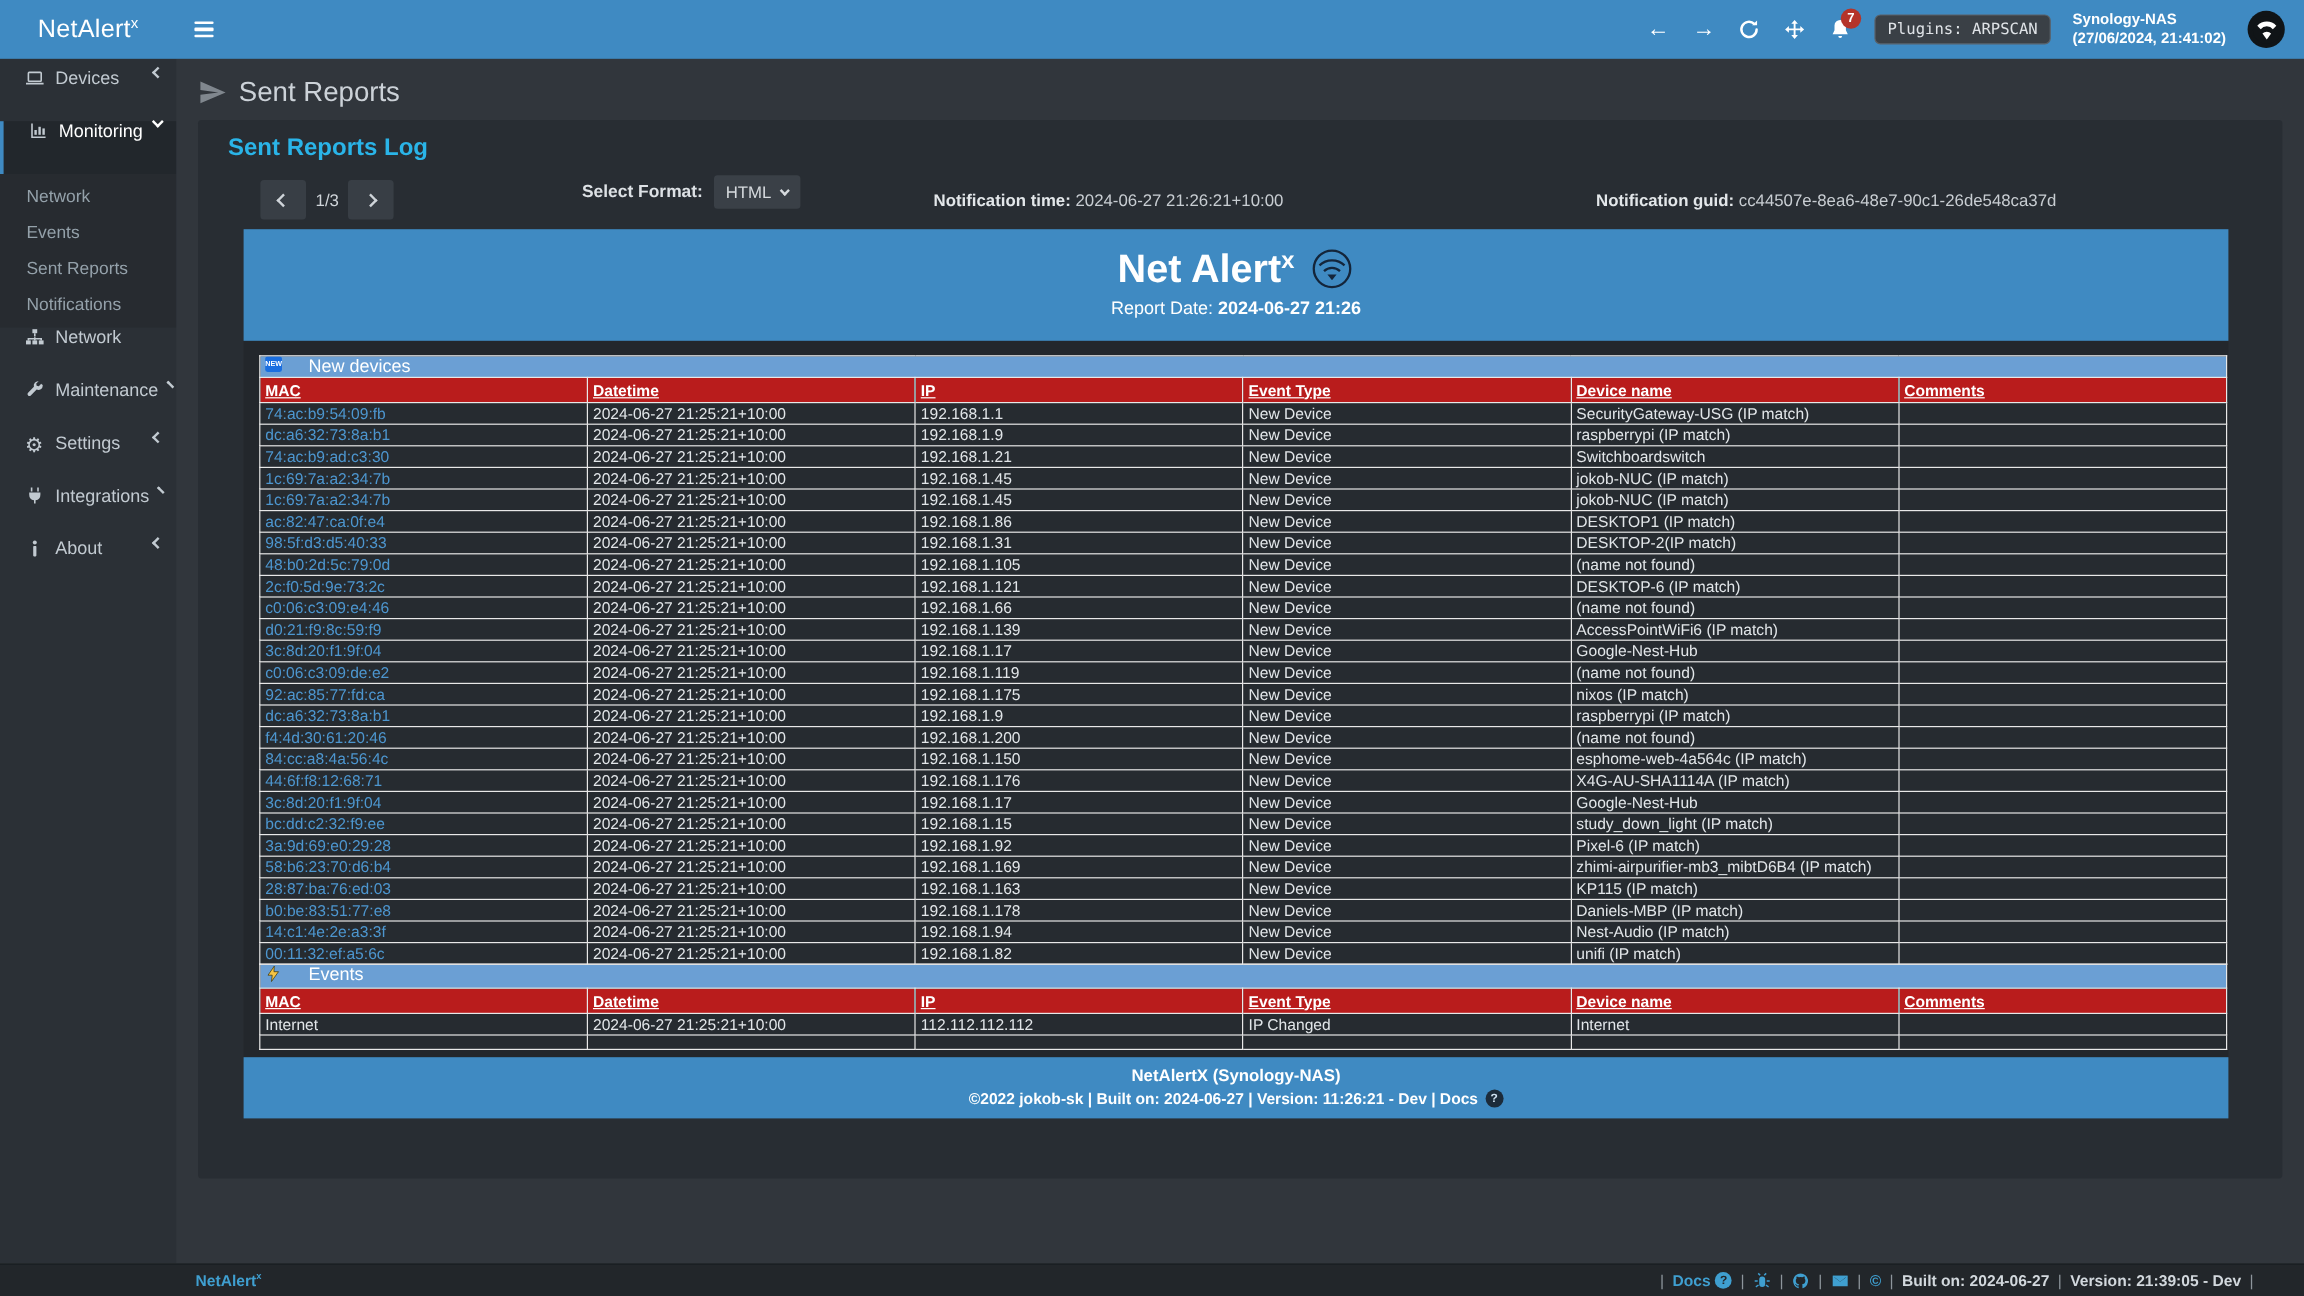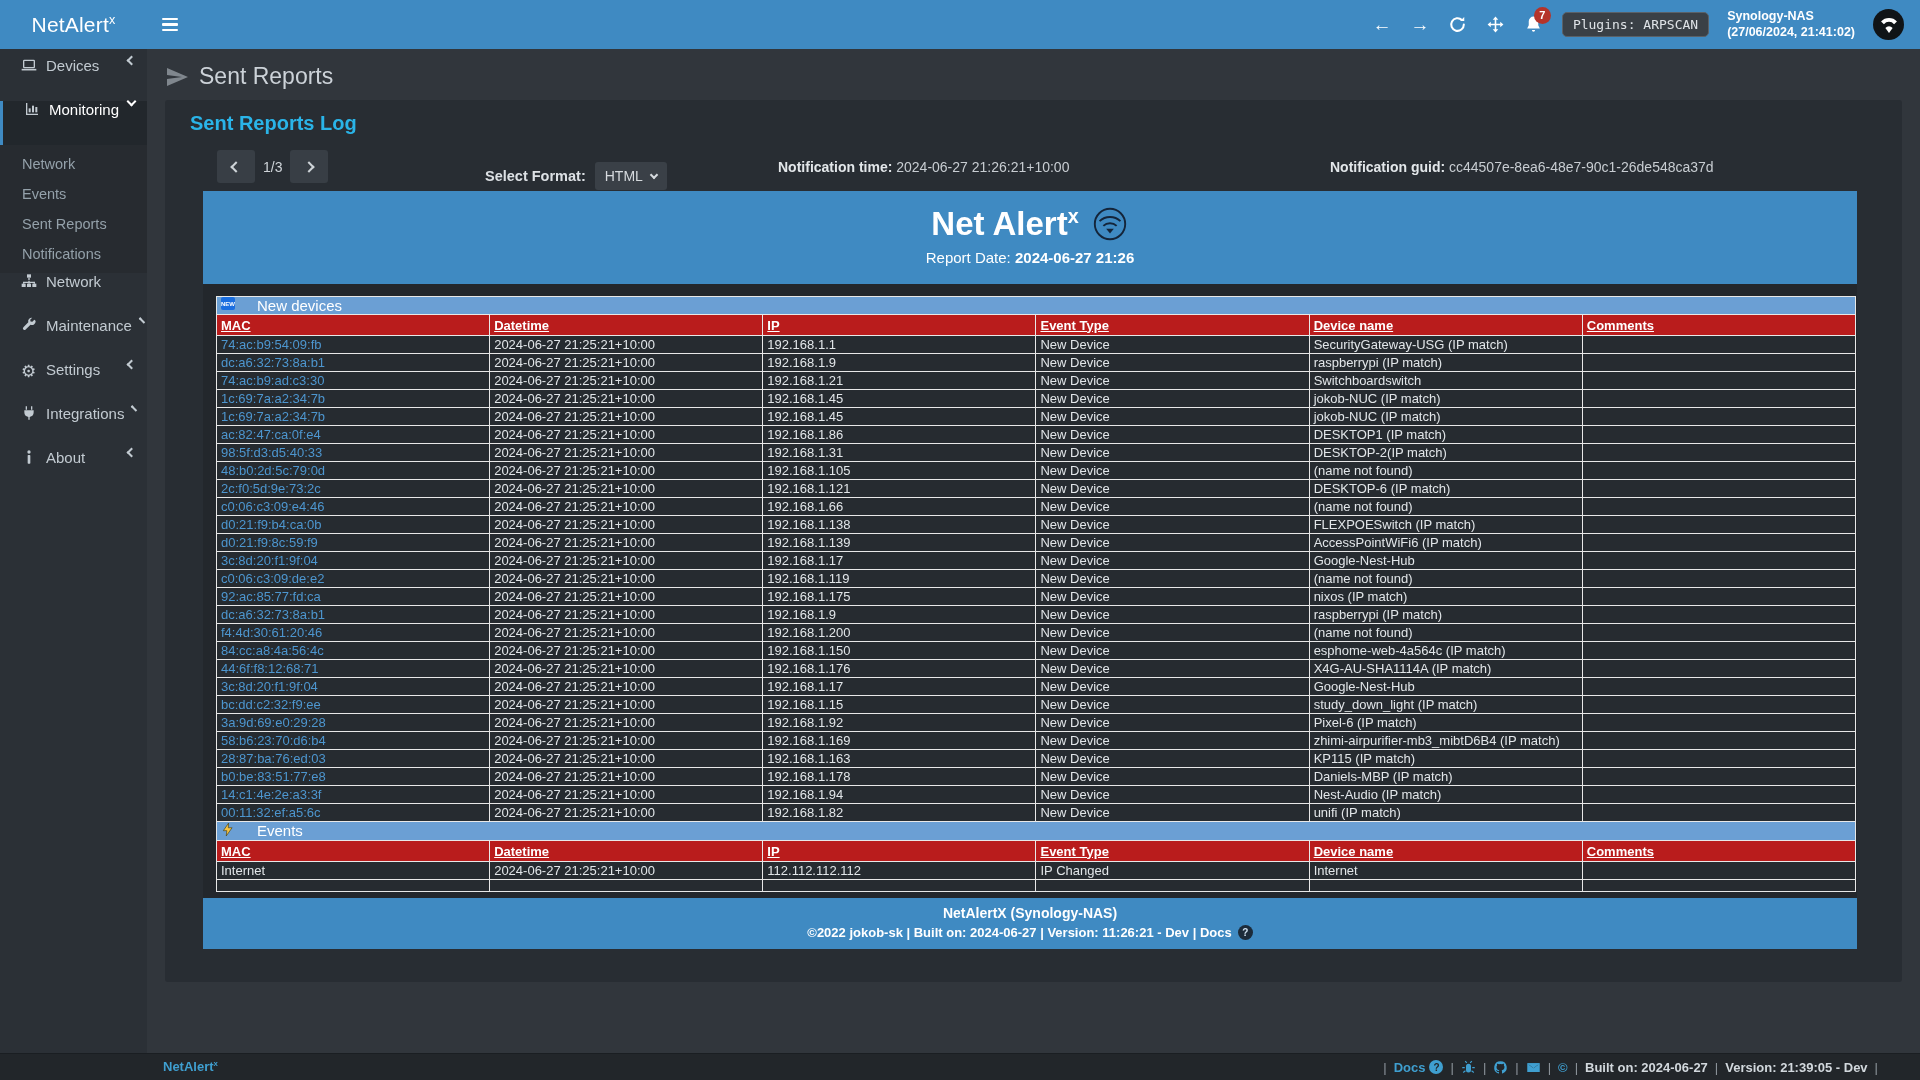--- a/index.html
+++ b/index.html
@@ -57,21 +57,21 @@
   .card { margin-left:18px; width:1737px; height:882px; background:#282d33; border-radius:3px;
     position:relative; }
   .log-title { position:absolute; left:25px; top:12px; color:#2ab4e8; font-size:20px; font-weight:700; }
 
   .controls { position:absolute; left:0; top:46px; width:100%; height:44px; }
   .pager { position:absolute; left:52px; top:4px; display:flex; align-items:center; gap:8px; }
   .pg-btn { width:38px; height:33px; background:#383e45; border:none; border-radius:3px;
     color:#cfd4d9; display:flex; align-items:center; justify-content:center; cursor:pointer; }
   .pg-btn .chev { width:8px; height:8px; }
   .pg-ind { color:#cfd4d9; font-size:14px; }
-  .fmt { position:absolute; left:320px; top:16px; display:flex; align-items:center; gap:9px; }
+  .fmt { position:absolute; left:320px; top:0; display:flex; align-items:center; gap:9px; }
   .fmt-label { color:#dde1e5; font-size:14.5px; font-weight:700; }
   .fmt-select { background:#3a4047; color:#d6dade; border:none; border-radius:3px; height:28px;
     display:flex; align-items:center; gap:8px; padding:0 10px; font-size:14px; cursor:pointer; }
   .fmt-select .chev { width:6px; height:6px; margin-top:-3px; }
   .meta { position:absolute; top:13px; font-size:14px; color:#c8cdd2; }
   .meta b { color:#e3e7ea; }
   .meta.time { left:603px;padding-left:10px; }
   .meta.guid { left:1165px; }
 
   
@@ -403,28 +403,20 @@
               </tr>
               <tr>
                 <td class="col0">c0:06:c3:09:e4:46</td>
                 <td class="col1">2024-06-27 21:25:21+10:00</td>
                 <td class="col2">192.168.1.66</td>
                 <td class="col3">New Device</td>
                 <td class="col4">(name not found)</td>
                 <td class="col5"></td>
               </tr>
               <tr>
-                <td class="col0">d0:21:f9:b4:ca:0b</td>
-                <td class="col1">2024-06-27 21:25:21+10:00</td>
-                <td class="col2">192.168.1.138</td>
-                <td class="col3">New Device</td>
-                <td class="col4">FLEXPOESwitch (IP match)</td>
-                <td class="col5"></td>
-              </tr>
-              <tr>
                 <td class="col0">d0:21:f9:8c:59:f9</td>
                 <td class="col1">2024-06-27 21:25:21+10:00</td>
                 <td class="col2">192.168.1.139</td>
                 <td class="col3">New Device</td>
                 <td class="col4">AccessPointWiFi6 (IP match)</td>
                 <td class="col5"></td>
               </tr>
               <tr>
                 <td class="col0">3c:8d:20:f1:9f:04</td>
                 <td class="col1">2024-06-27 21:25:21+10:00</td>

